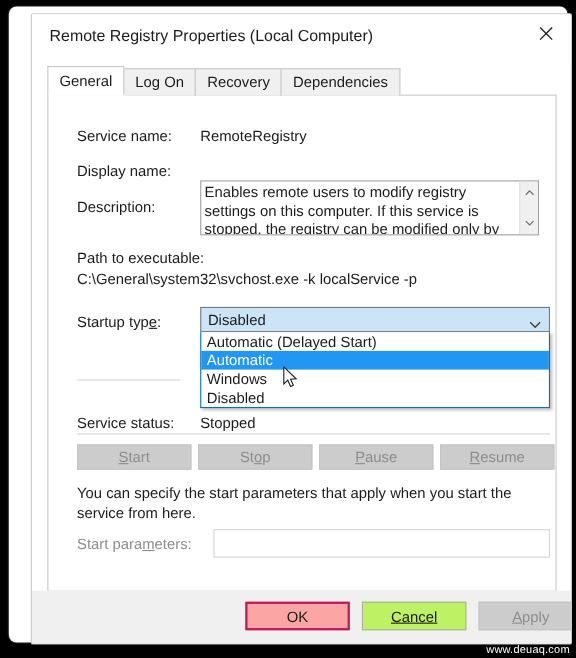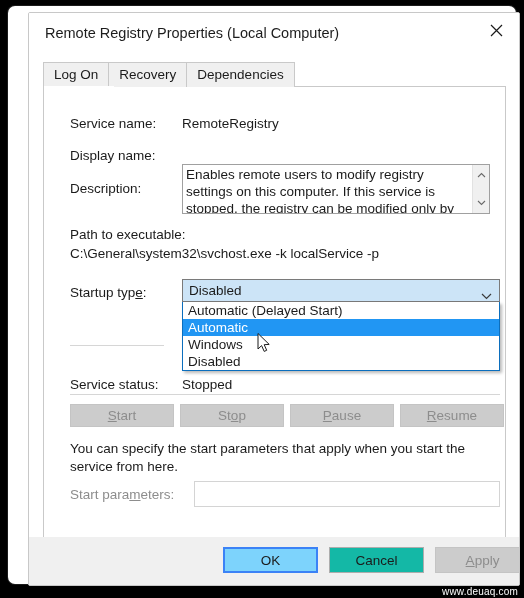--- a/index.html
+++ b/index.html
@@ -296,24 +296,24 @@
     align-items: center;
     justify-content: center;
     box-sizing: border-box;
     background: #e1e1e1;
     border: 1px solid #adadad;
     color: #1b1b1b;
     cursor: default;
   }
   #btn-ok {
     left: 194px;
-    background: #7dd3fc;
-    border: 2px solid #3b82f6;
-  }
-  #btn-cancel { left: 300px; background: #14b8a6; border: 1px solid #adadad; }
+    background: #fca5a5;
+    border: 2px solid #be185d;
+  }
+  #btn-cancel { left: 300px; background: #bef264; border: 1px solid #adadad; text-decoration: underline; }
   #btn-apply {
     left: 406px;
     background: #cccccc;
     border: 1px solid #c4c4c4;
     color: #8d8d8d;
   }
 
   
   #watermark {
     position: absolute;
@@ -335,20 +335,21 @@
     <div id="titlebar">
       <div id="title-text">Remote Registry Properties (Local Computer)</div>
       <div id="close-btn">
         <svg width="13" height="13" viewBox="0 0 13 13" aria-hidden="true">
           <path d="M1 1 L12 12 M12 1 L1 12" stroke="#1b1b1b" stroke-width="1.2" fill="none"></path>
         </svg>
       </div>
     </div>
 
     <div id="tabstrip">
+      <div class="tab active">General</div>
       <div class="tab">Log On</div>
       <div class="tab">Recovery</div>
       <div class="tab">Dependencies</div>
     </div>
 
     <div id="tabpage">
 
       <div class="lbl" style="left:26px; top:29px;">Service name:</div>
       <div class="val" style="left:138px; top:29px;">RemoteRegistry</div>
 

